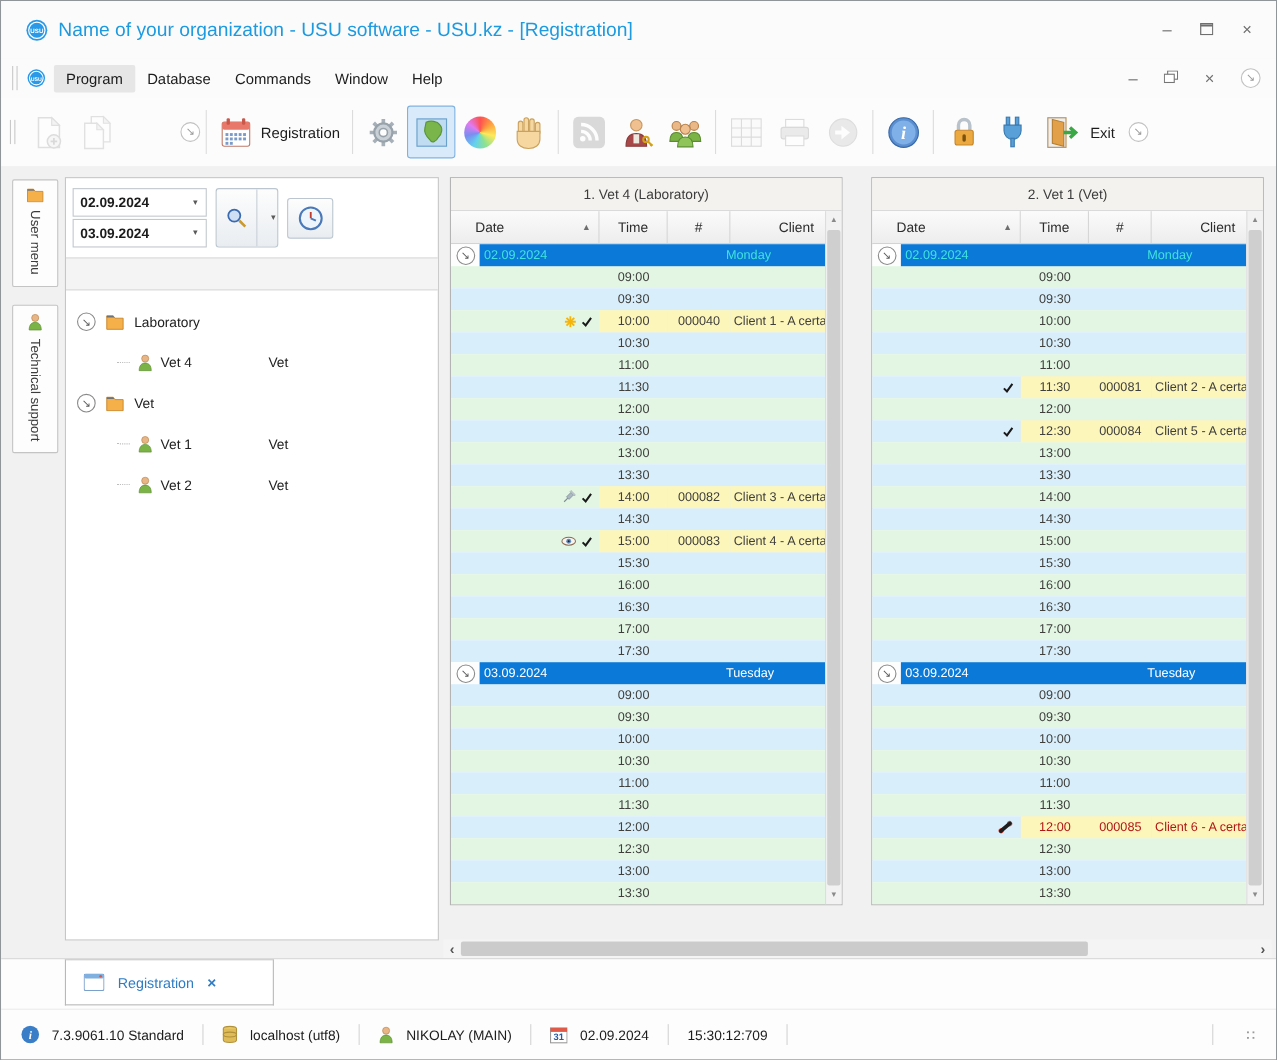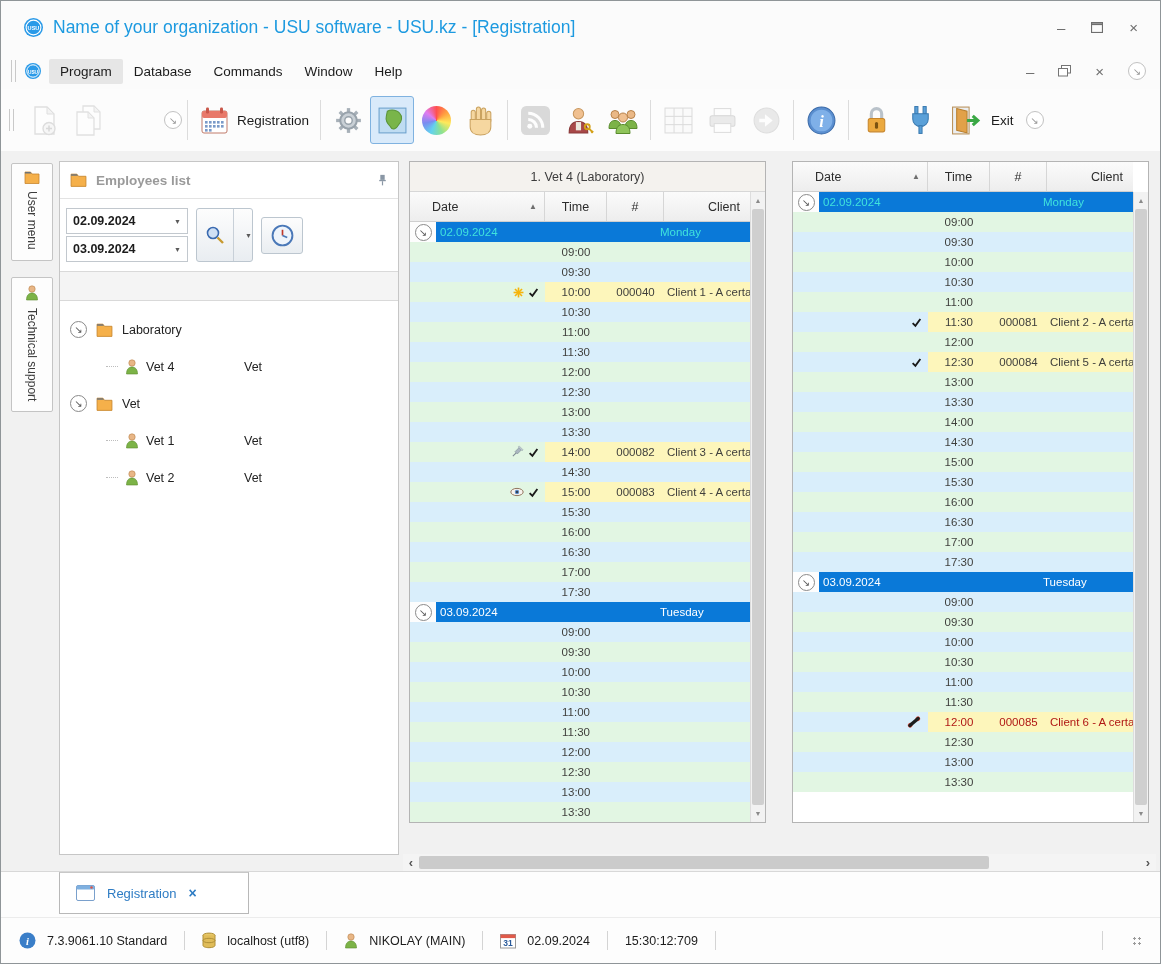--- a/index.html
+++ b/index.html
@@ -362,36 +362,20 @@
               <circle cx="7" cy="4" r="3.2" fill="#e8b686" stroke="#b8824a" stroke-width="0.6"></circle>
               <path d="M1.5 15 c0-5 2.5-7 5.5-7 s5.5 2 5.5 7 z" fill="#7cb347" stroke="#5a8c2e" stroke-width="0.6"></path>
             </svg>
         </span>
         <span class="side-tab-label">Technical support</span>
       </div>
     </div>
 
     <div class="left-wrap">
       <div class="lpanel">
-        <div class="lp-head">
-          <span class="ic">
-            <svg width="17" height="14" viewBox="0 0 16 13">
-                <path d="M1 1 h5.5 l1.5 2 H15 v9.5 H1 z" fill="#f5b04a" stroke="#c8872e" stroke-width="0.8"></path>
-                <path d="M1 1 h5.5 l1 1.4 H1 z" fill="#6e7378"></path>
-              </svg>
-          </span>
-          <span class="lp-title">Employees list</span>
-          <span class="pin ic">
-            <svg width="11" height="12" viewBox="0 0 10 11">
-                <rect x="3" y="0.8" width="4" height="4.6" fill="#8a97a5"></rect>
-                <rect x="2" y="5.4" width="6" height="1.2" fill="#8a97a5"></rect>
-                <line x1="5" y1="6.6" x2="5" y2="10.4" stroke="#8a97a5" stroke-width="1.1"></line>
-              </svg>
-          </span>
-        </div>
         <div class="lp-controls">
           <div class="date-stack">
             <div class="date-combo">
               <span class="date-val">02.09.2024</span>
               <span class="dd-arrow">▼</span>
             </div>
             <div class="date-combo">
               <span class="date-val">03.09.2024</span>
               <span class="dd-arrow">▼</span>
             </div>
@@ -723,20 +707,21 @@
               <div class="c-client"></div>
             </div>
           </div>
         <div class="vscroll">
           <span class="sarr top">▲</span>
           <span class="vthumb"></span>
           <span class="sarr bottom">▼</span>
         </div>
       </div>
       <div class="panel">
+        <div class="panel-title">2. Vet 1 (Vet)</div>
         <div class="panel-cols">
           <div class="col col-date">
             <span>Date</span>
             <span class="sort">▲</span>
           </div>
           <div class="col col-time">Time</div>
           <div class="col col-num">#</div>
           <div class="col col-client">Client</div>
         </div>
         <div class="panel-body">

